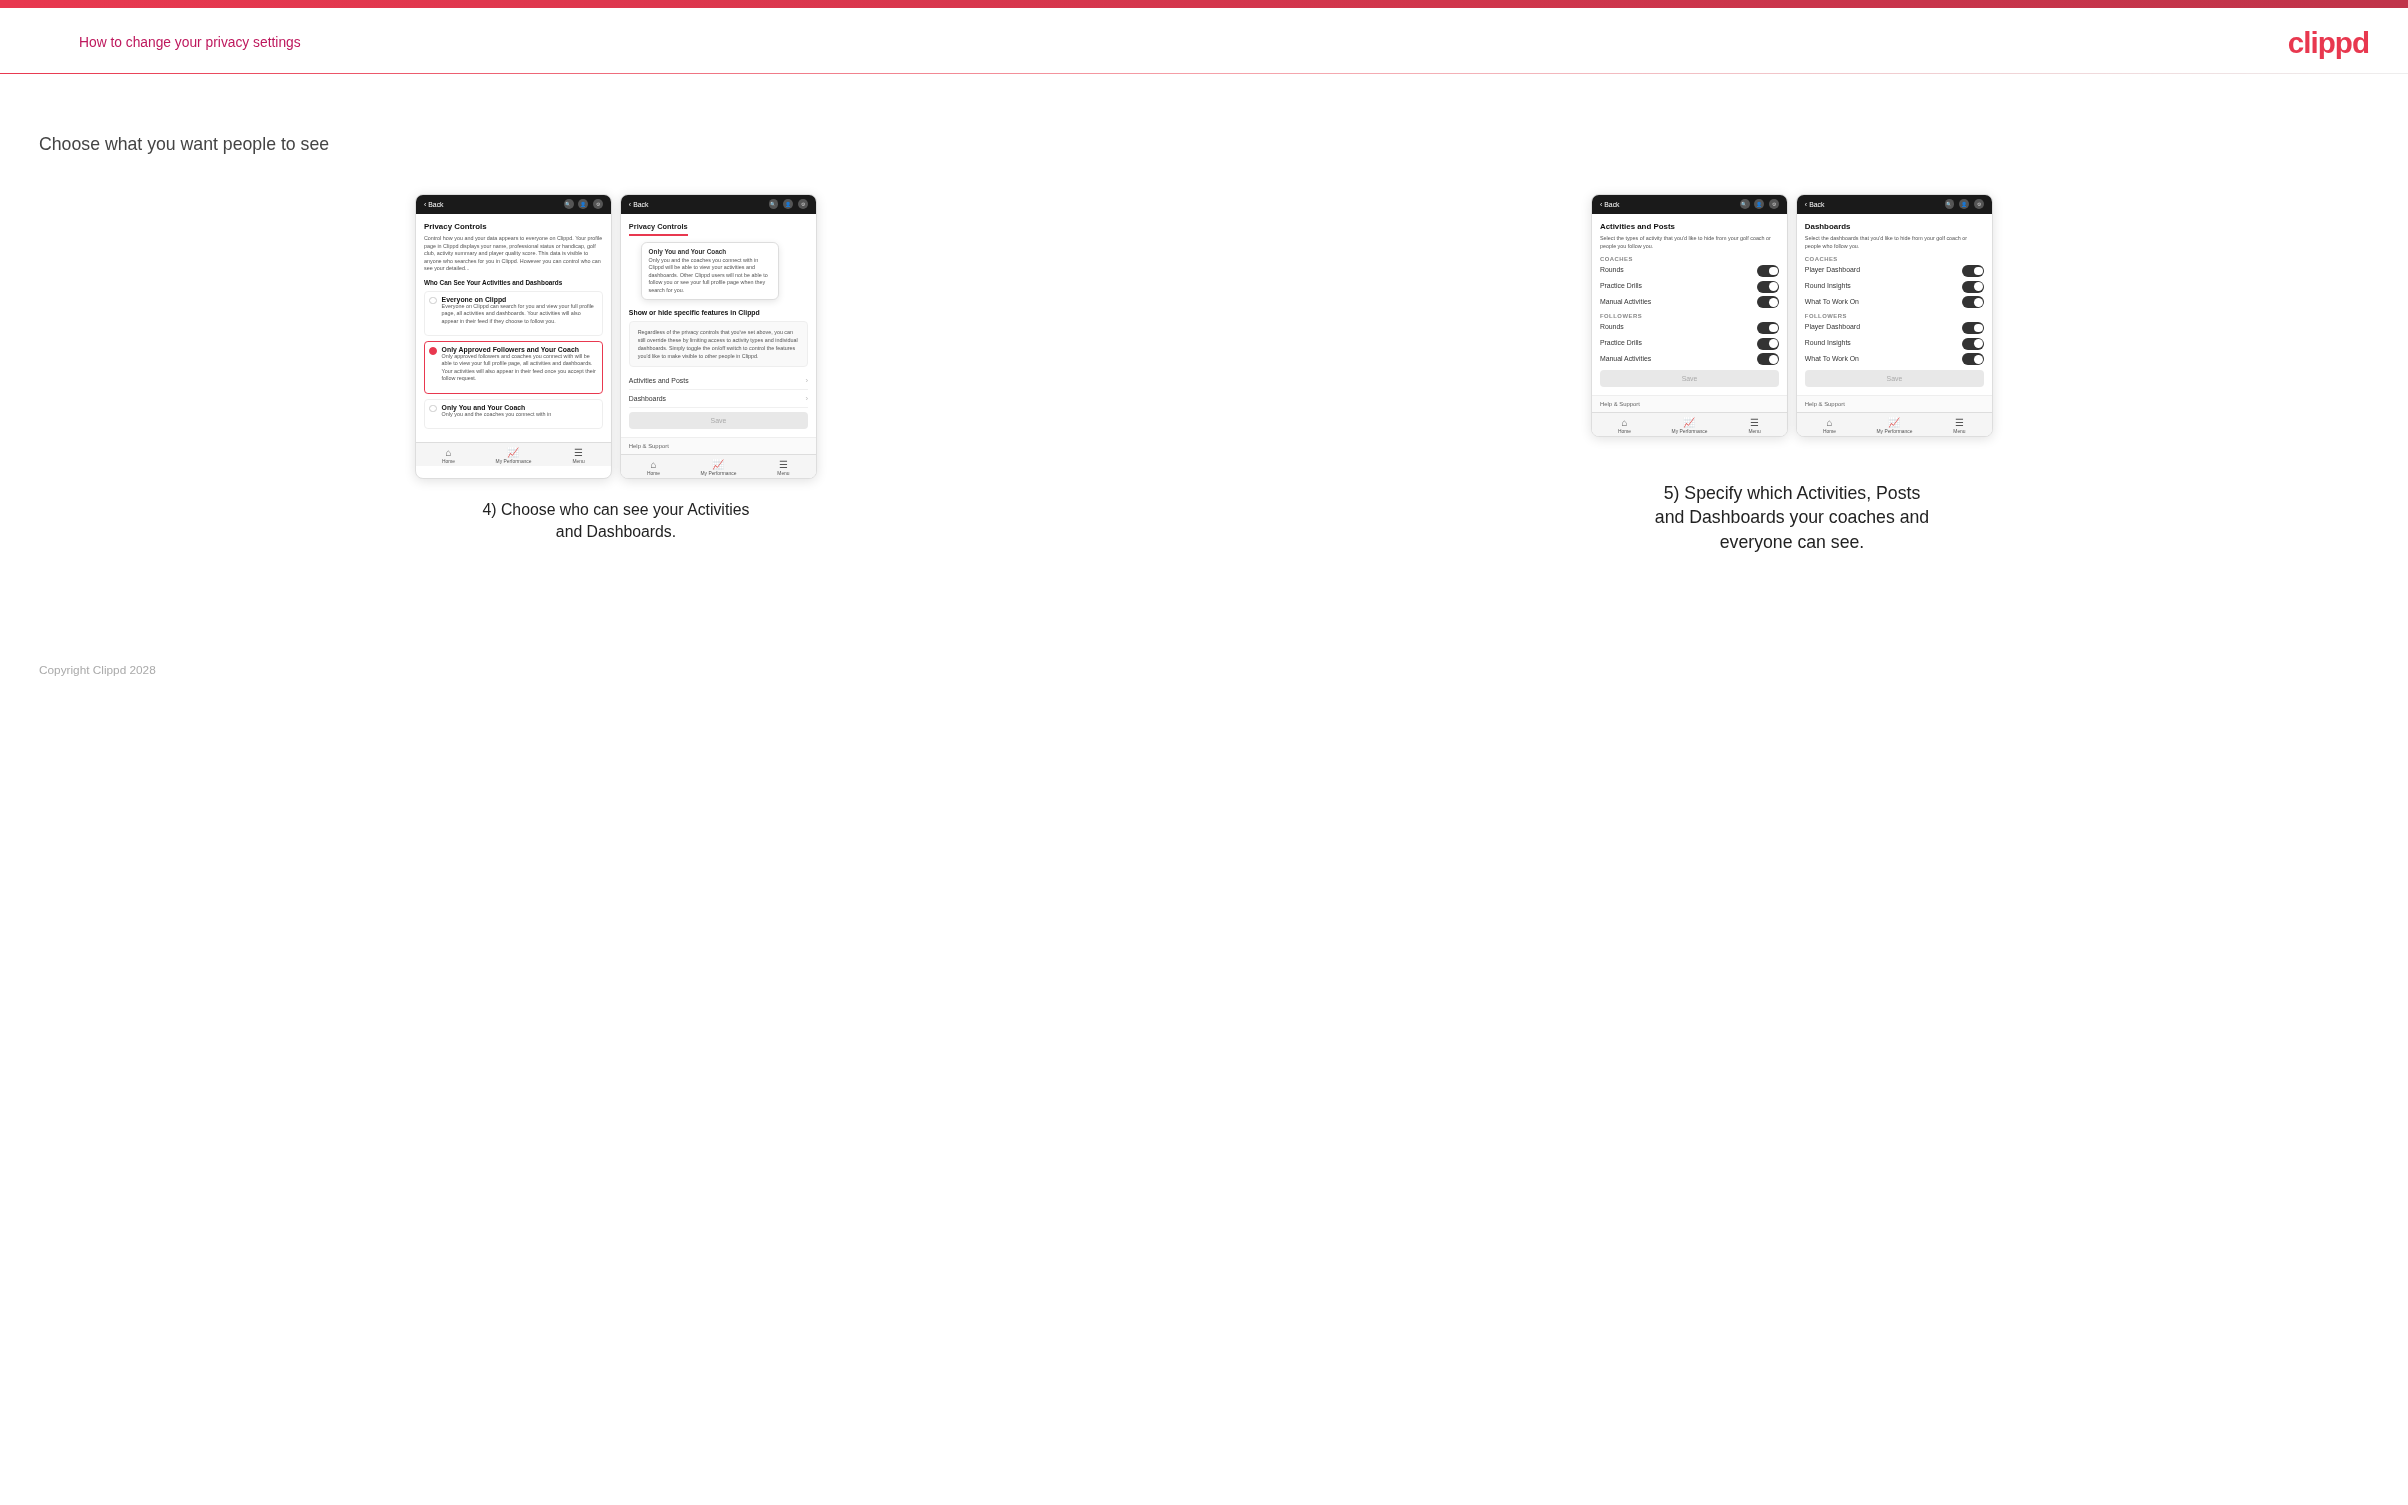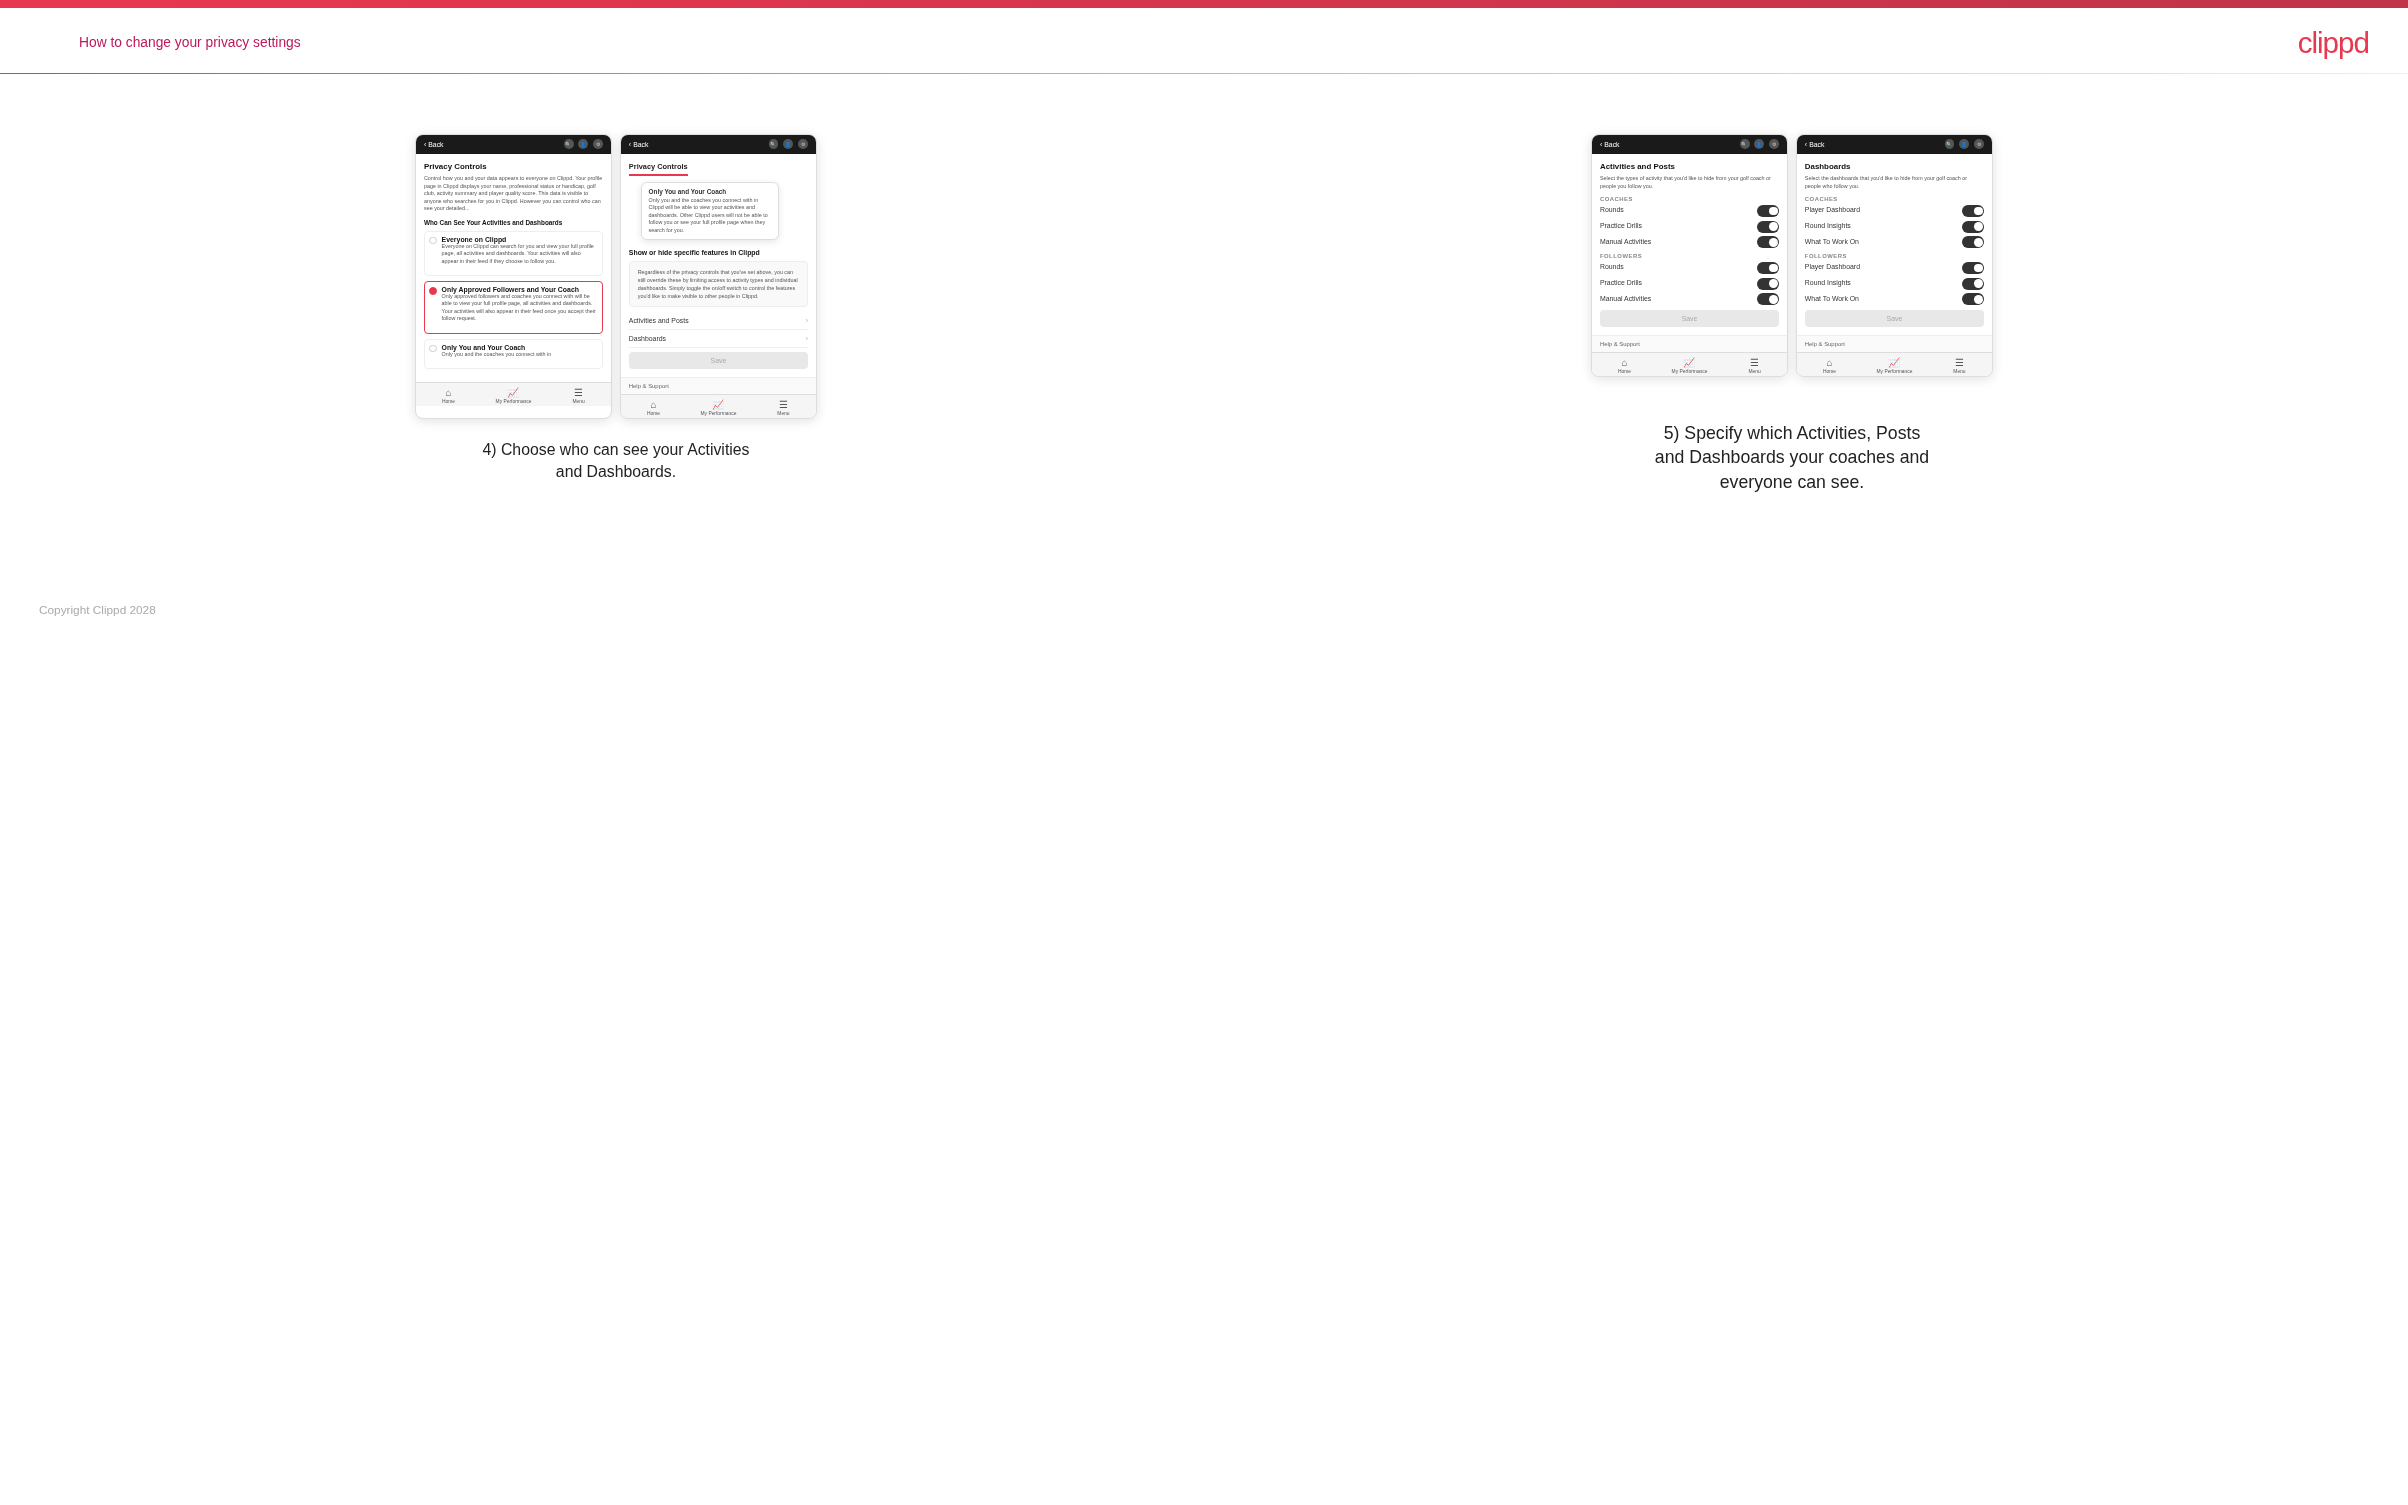--- a/index.html
+++ b/index.html
@@ -19,21 +19,21 @@
       justify-content: space-between;
       padding: 17.7px 39px 13.8px 39px;
     }
     .header-title {
       font-size: 13.8px;
       color: #be185d;
       margin-left: 40px;
     }
     .logo {
       font-size: 29.6px;
-      font-weight: 400;
+      font-weight: 700;
       color: #e8384f;
       letter-spacing: -1px;
     }
     .header-divider {
       height: 1px;
       background: linear-gradient(to right, #e8384f, #f5a0a8, #eee);
       margin: 0 0 29.6px 0;
     }
 
     
@@ -331,20 +331,21 @@
 
 <div class="top-bar"></div>
 
 <div class="header">
   <span class="header-title">How to change your privacy settings</span>
   <span class="logo">clippd</span>
 </div>
 <div class="header-divider"></div>
 
 <div class="main">
+  <p class="page-subheading">Choose what you want people to see</p>
 
   <div class="mockups-row">
 
     <div class="mockup-group">
       <div class="mockup-pair">
 
         <div class="phone-screen">
 
           <div class="phone-nav">
             <div class="phone-nav-back">

